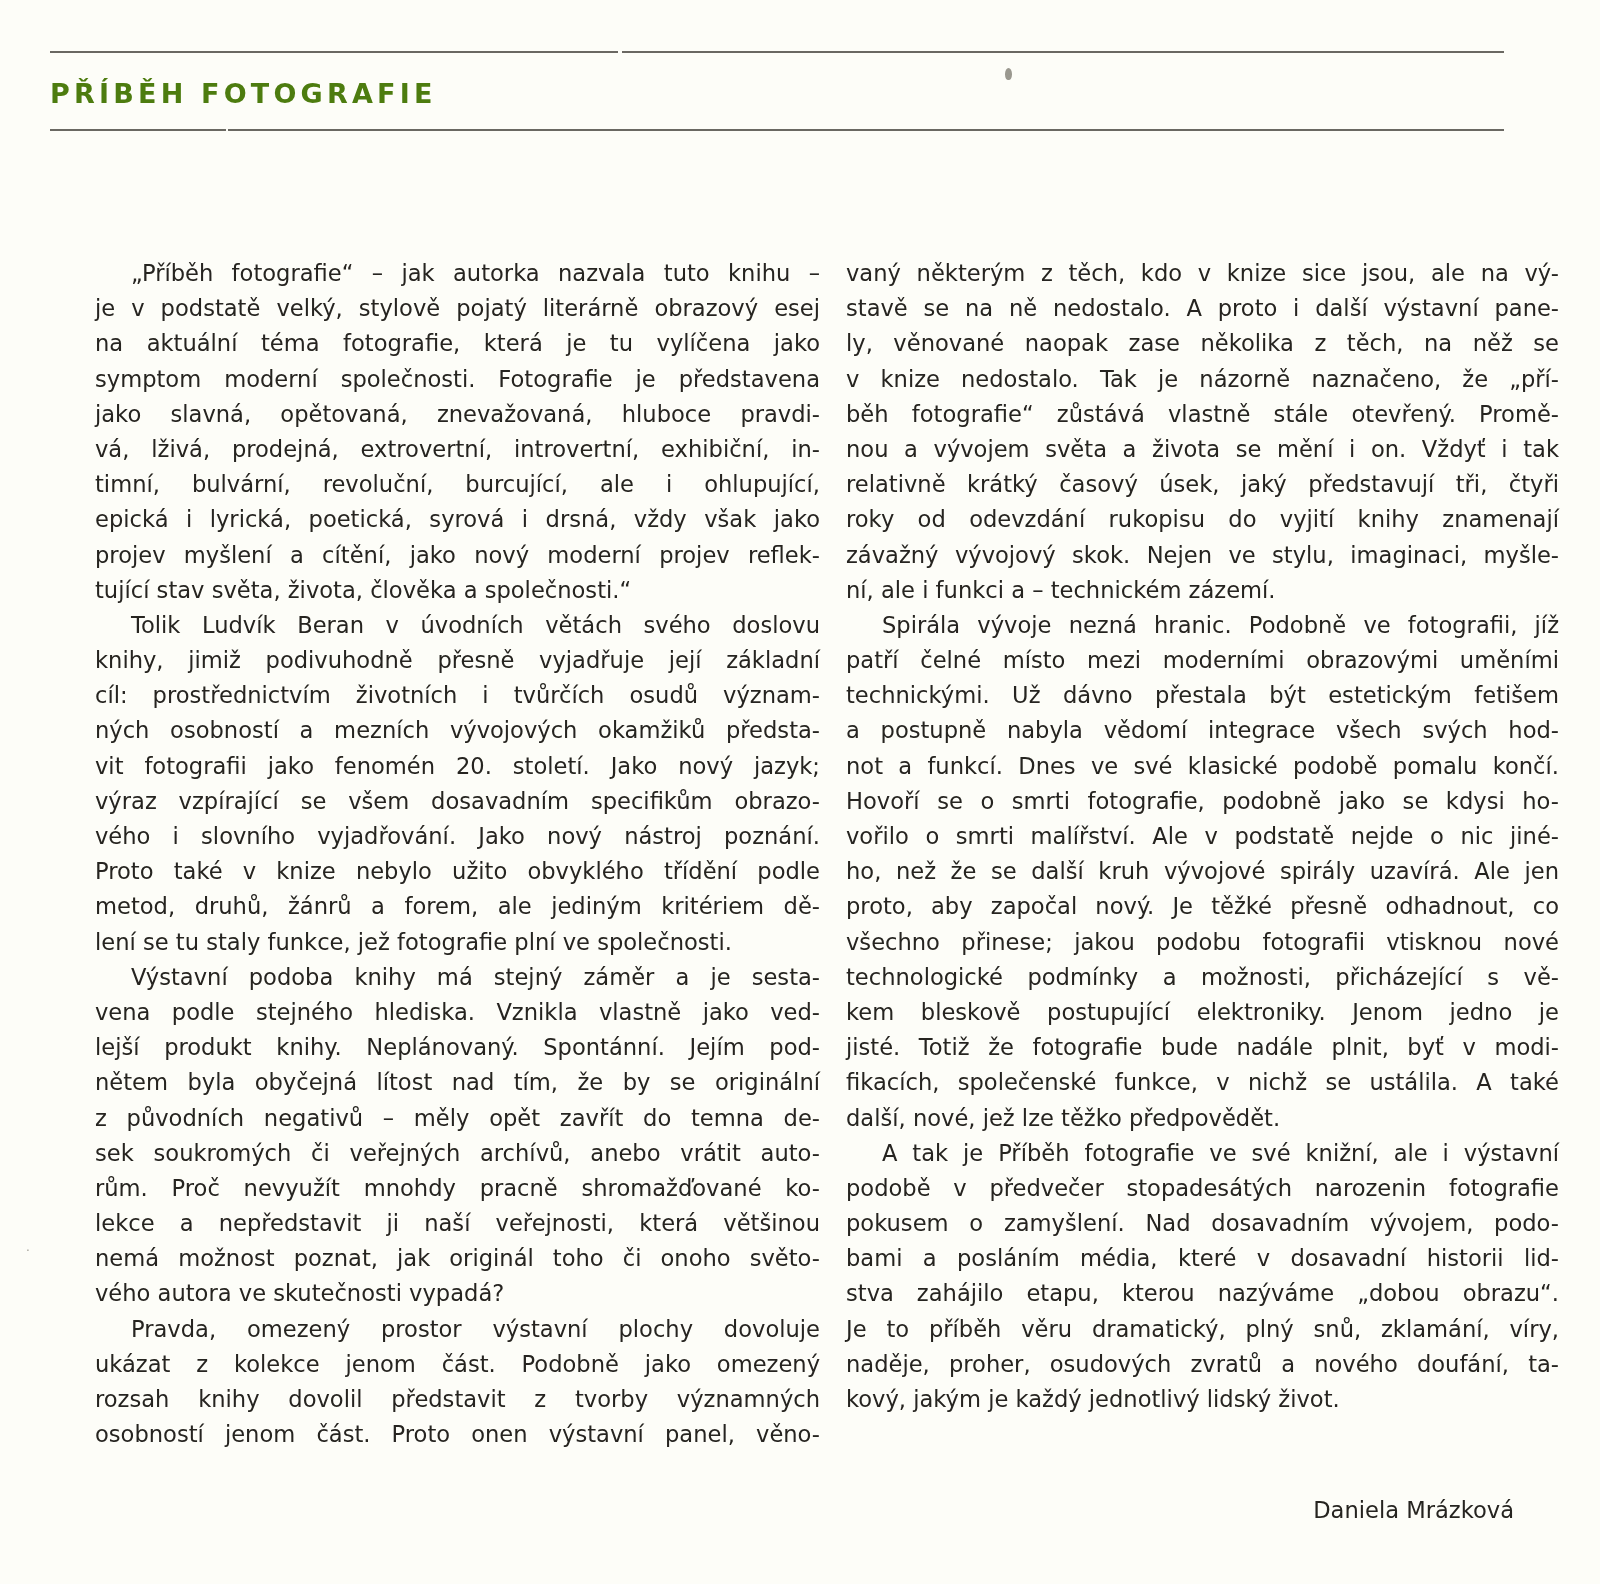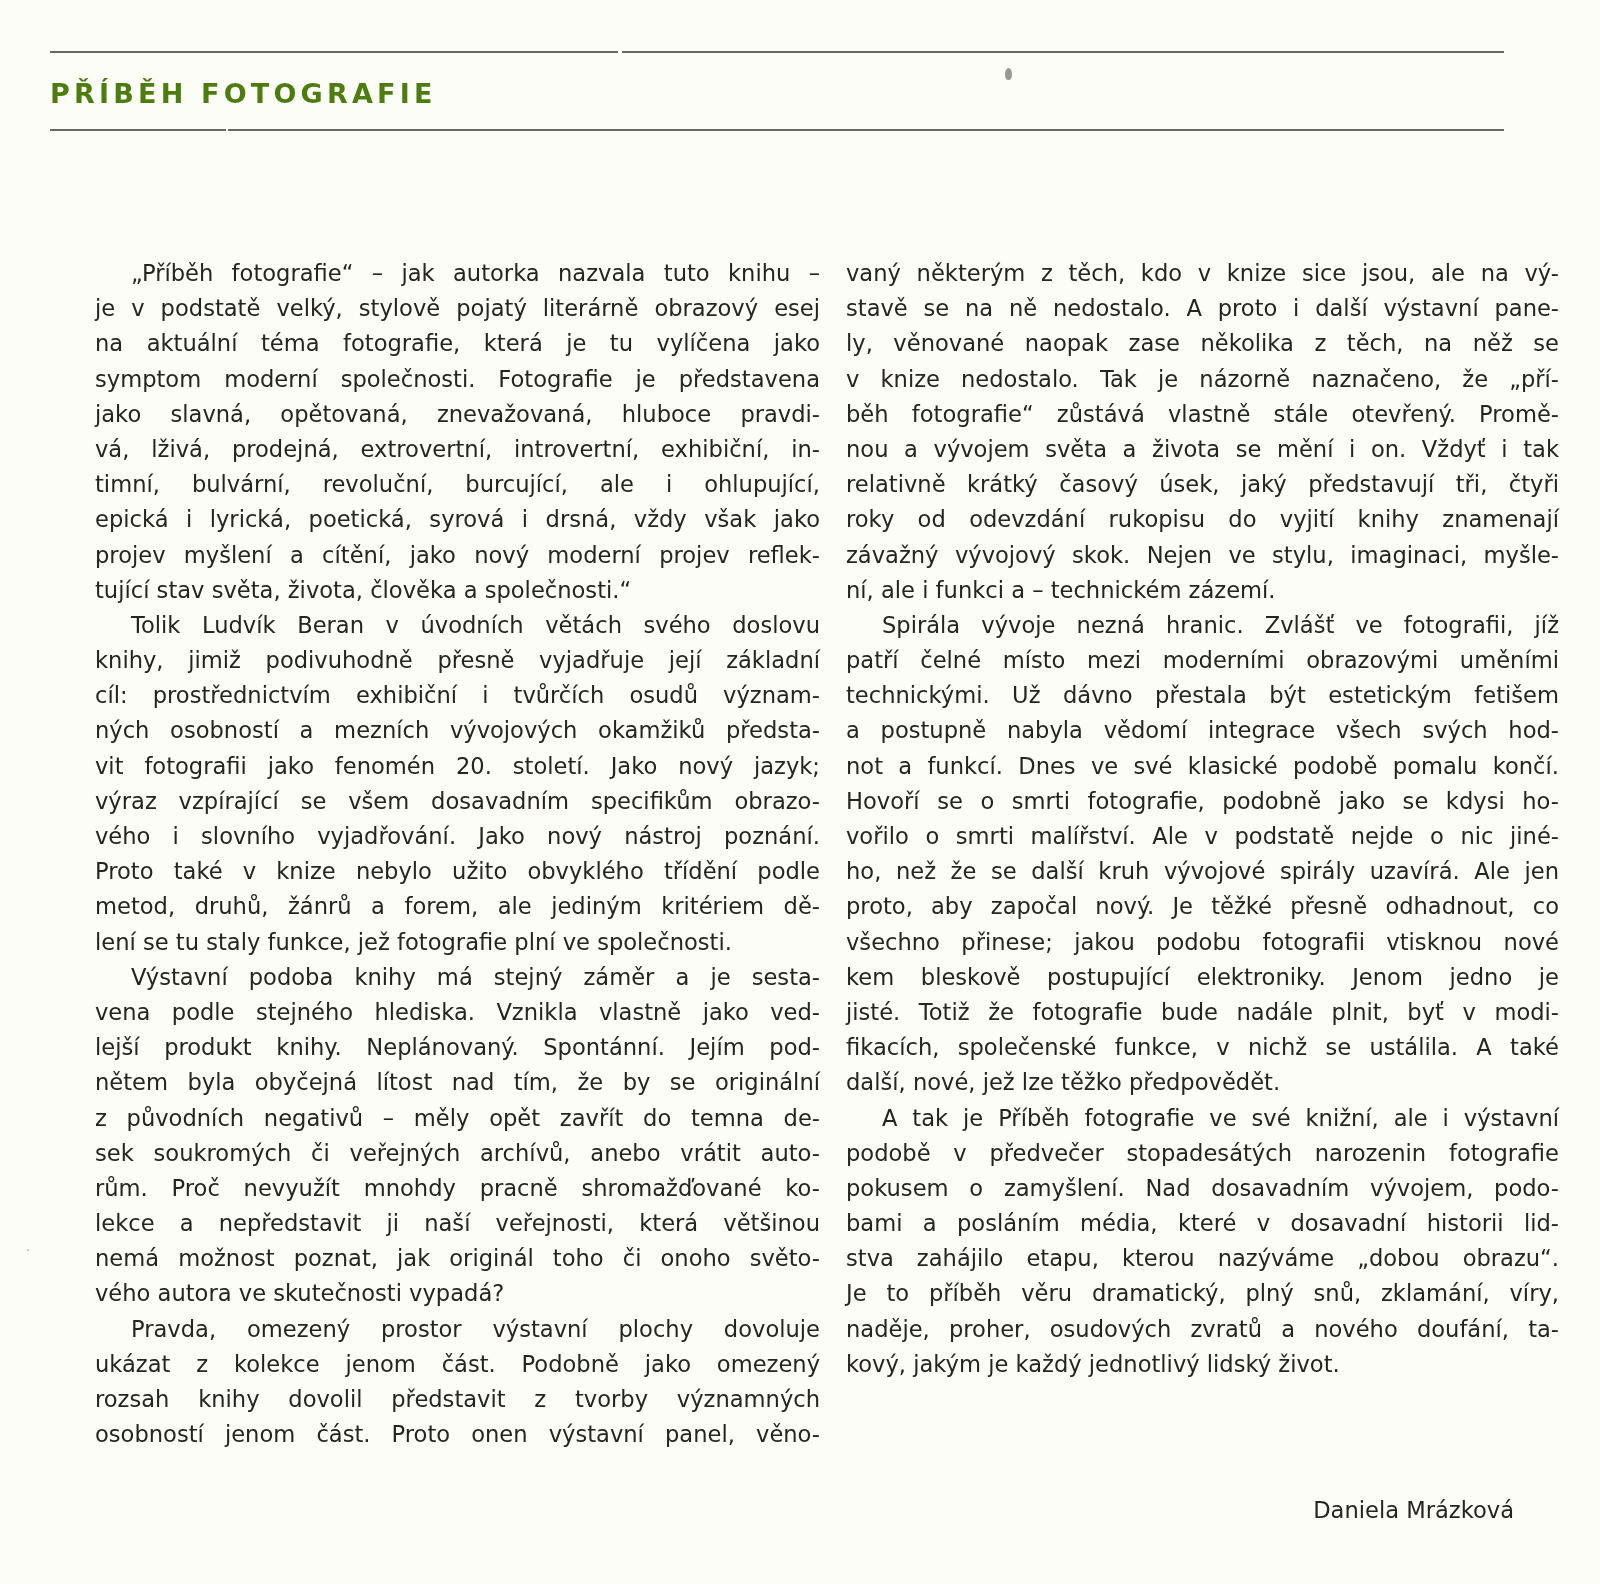--- a/index.html
+++ b/index.html
@@ -98,21 +98,21 @@
       <span class="line">jako slavná, opětovaná, znevažovaná, hluboce pravdi-</span>
       <span class="line">vá, lživá, prodejná, extrovertní, introvertní, exhibiční, in-</span>
       <span class="line">timní, bulvární, revoluční, burcující, ale i ohlupující,</span>
       <span class="line">epická i lyrická, poetická, syrová i drsná, vždy však jako</span>
       <span class="line">projev myšlení a cítění, jako nový moderní projev reflek-</span>
       <span class="line last">tující stav světa, života, člověka a společnosti.“</span>
     </div>
     <div>
       <span class="line indent">Tolik Ludvík Beran v úvodních větách svého doslovu</span>
       <span class="line">knihy, jimiž podivuhodně přesně vyjadřuje její základní</span>
-      <span class="line">cíl: prostřednictvím exhibiční i tvůrčích osudů význam-</span>
+      <span class="line">cíl: prostřednictvím životních i tvůrčích osudů význam-</span>
       <span class="line">ných osobností a mezních vývojových okamžiků předsta-</span>
       <span class="line">vit fotografii jako fenomén 20. století. Jako nový jazyk;</span>
       <span class="line">výraz vzpírající se všem dosavadním specifikům obrazo-</span>
       <span class="line">vého i slovního vyjadřování. Jako nový nástroj poznání.</span>
       <span class="line">Proto také v knize nebylo užito obvyklého třídění podle</span>
       <span class="line">metod, druhů, žánrů a forem, ale jediným kritériem dě-</span>
       <span class="line last">lení se tu staly funkce, jež fotografie plní ve společnosti.</span>
     </div>
     <div>
       <span class="line indent">Výstavní podoba knihy má stejný záměr a je sesta-</span>
@@ -141,30 +141,31 @@
       <span class="line">ly, věnované naopak zase několika z těch, na něž se</span>
       <span class="line">v knize nedostalo. Tak je názorně naznačeno, že „pří-</span>
       <span class="line">běh fotografie“ zůstává vlastně stále otevřený. Promě-</span>
       <span class="line">nou a vývojem světa a života se mění i on. Vždyť i tak</span>
       <span class="line">relativně krátký časový úsek, jaký představují tři, čtyři</span>
       <span class="line">roky od odevzdání rukopisu do vyjití knihy znamenají</span>
       <span class="line">závažný vývojový skok. Nejen ve stylu, imaginaci, myšle-</span>
       <span class="line last">ní, ale i funkci a – technickém zázemí.</span>
     </div>
     <div>
-      <span class="line indent">Spirála vývoje nezná hranic. Zvlášť ve fotografii, jíž</span>
+      <span class="line indent">Spirála vývoje nezná hranic. Podobně ve fotografii, jíž</span>
       <span class="line">patří čelné místo mezi moderními obrazovými uměními</span>
       <span class="line">technickými. Už dávno přestala být estetickým fetišem</span>
       <span class="line">a postupně nabyla vědomí integrace všech svých hod-</span>
       <span class="line">not a funkcí. Dnes ve své klasické podobě pomalu končí.</span>
       <span class="line">Hovoří se o smrti fotografie, podobně jako se kdysi ho-</span>
       <span class="line">vořilo o smrti malířství. Ale v podstatě nejde o nic jiné-</span>
       <span class="line">ho, než že se další kruh vývojové spirály uzavírá. Ale jen</span>
       <span class="line">proto, aby započal nový. Je těžké přesně odhadnout, co</span>
       <span class="line">všechno přinese; jakou podobu fotografii vtisknou nové</span>
+      <span class="line">technologické podmínky a možnosti, přicházející s vě-</span>
       <span class="line">kem bleskově postupující elektroniky. Jenom jedno je</span>
       <span class="line">jisté. Totiž že fotografie bude nadále plnit, byť v modi-</span>
       <span class="line">fikacích, společenské funkce, v nichž se ustálila. A také</span>
       <span class="line last">další, nové, jež lze těžko předpovědět.</span>
     </div>
     <div>
       <span class="line indent">A tak je Příběh fotografie ve své knižní, ale i výstavní</span>
       <span class="line">podobě v předvečer stopadesátých narozenin fotografie</span>
       <span class="line">pokusem o zamyšlení. Nad dosavadním vývojem, podo-</span>
       <span class="line">bami a posláním média, které v dosavadní historii lid-</span>

